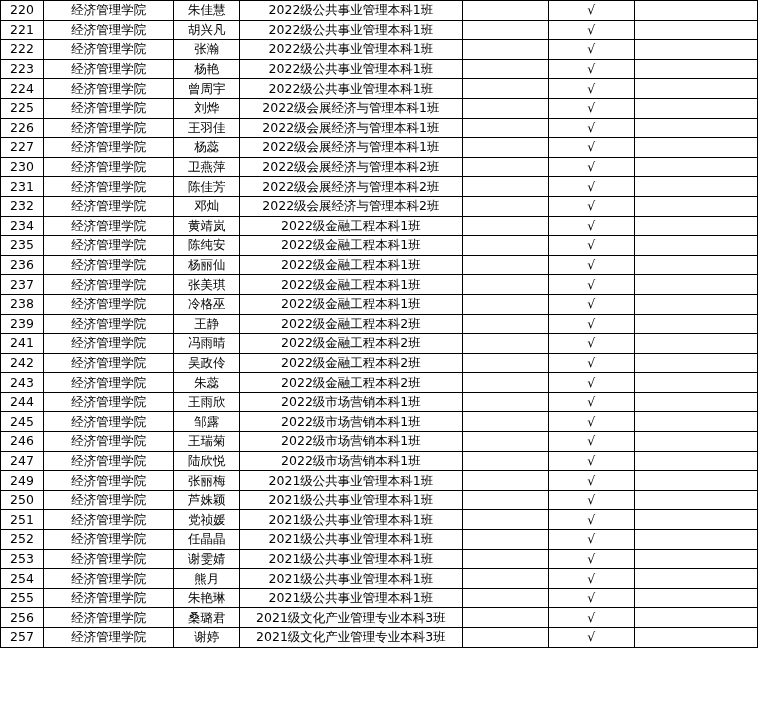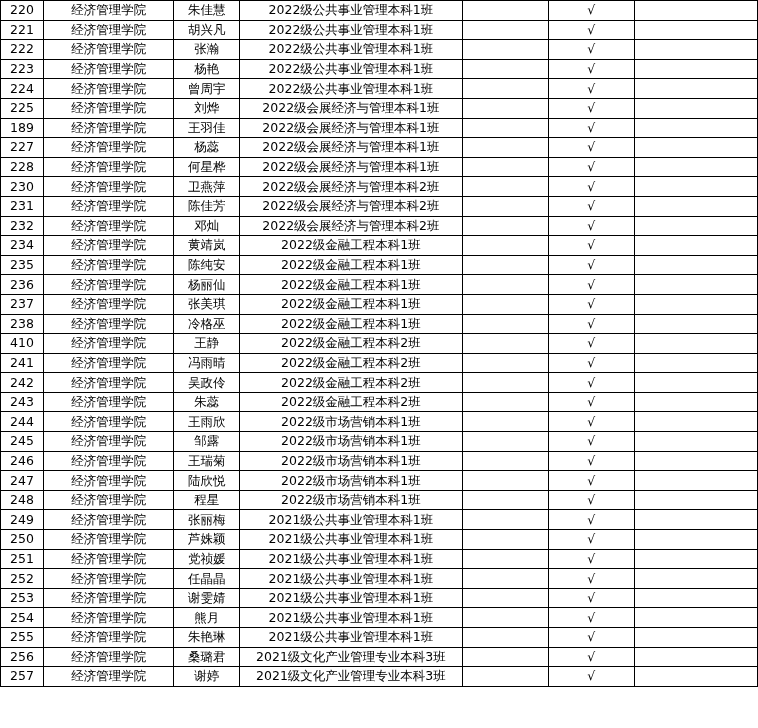--- a/index.html
+++ b/index.html
@@ -111,47 +111,38 @@
       <tr>
         <td class="idx">225</td>
         <td class="college">经济管理学院</td>
         <td class="name">刘烨</td>
         <td class="class">2022级会展经济与管理本科1班</td>
         <td class="blank"></td>
         <td class="check">√</td>
         <td class="blank"></td>
       </tr>
       <tr>
-        <td class="idx">189</td>
+        <td class="idx">226</td>
         <td class="college">经济管理学院</td>
         <td class="name">王羽佳</td>
         <td class="class">2022级会展经济与管理本科1班</td>
         <td class="blank"></td>
         <td class="check">√</td>
         <td class="blank"></td>
       </tr>
       <tr>
         <td class="idx">227</td>
         <td class="college">经济管理学院</td>
         <td class="name">杨蕊</td>
         <td class="class">2022级会展经济与管理本科1班</td>
         <td class="blank"></td>
         <td class="check">√</td>
         <td class="blank"></td>
       </tr>
       <tr>
-        <td class="idx">228</td>
-        <td class="college">经济管理学院</td>
-        <td class="name">何星桦</td>
-        <td class="class">2022级会展经济与管理本科1班</td>
-        <td class="blank"></td>
-        <td class="check">√</td>
-        <td class="blank"></td>
-      </tr>
-      <tr>
         <td class="idx">230</td>
         <td class="college">经济管理学院</td>
         <td class="name">卫燕萍</td>
         <td class="class">2022级会展经济与管理本科2班</td>
         <td class="blank"></td>
         <td class="check">√</td>
         <td class="blank"></td>
       </tr>
       <tr>
         <td class="idx">231</td>
@@ -210,21 +201,21 @@
       <tr>
         <td class="idx">238</td>
         <td class="college">经济管理学院</td>
         <td class="name">冷格巫</td>
         <td class="class">2022级金融工程本科1班</td>
         <td class="blank"></td>
         <td class="check">√</td>
         <td class="blank"></td>
       </tr>
       <tr>
-        <td class="idx">410</td>
+        <td class="idx">239</td>
         <td class="college">经济管理学院</td>
         <td class="name">王静</td>
         <td class="class">2022级金融工程本科2班</td>
         <td class="blank"></td>
         <td class="check">√</td>
         <td class="blank"></td>
       </tr>
       <tr>
         <td class="idx">241</td>
         <td class="college">经济管理学院</td>
@@ -276,29 +267,20 @@
         <td class="name">王瑞菊</td>
         <td class="class">2022级市场营销本科1班</td>
         <td class="blank"></td>
         <td class="check">√</td>
         <td class="blank"></td>
       </tr>
       <tr>
         <td class="idx">247</td>
         <td class="college">经济管理学院</td>
         <td class="name">陆欣悦</td>
-        <td class="class">2022级市场营销本科1班</td>
-        <td class="blank"></td>
-        <td class="check">√</td>
-        <td class="blank"></td>
-      </tr>
-      <tr>
-        <td class="idx">248</td>
-        <td class="college">经济管理学院</td>
-        <td class="name">程星</td>
         <td class="class">2022级市场营销本科1班</td>
         <td class="blank"></td>
         <td class="check">√</td>
         <td class="blank"></td>
       </tr>
       <tr>
         <td class="idx">249</td>
         <td class="college">经济管理学院</td>
         <td class="name">张丽梅</td>
         <td class="class">2021级公共事业管理本科1班</td>

